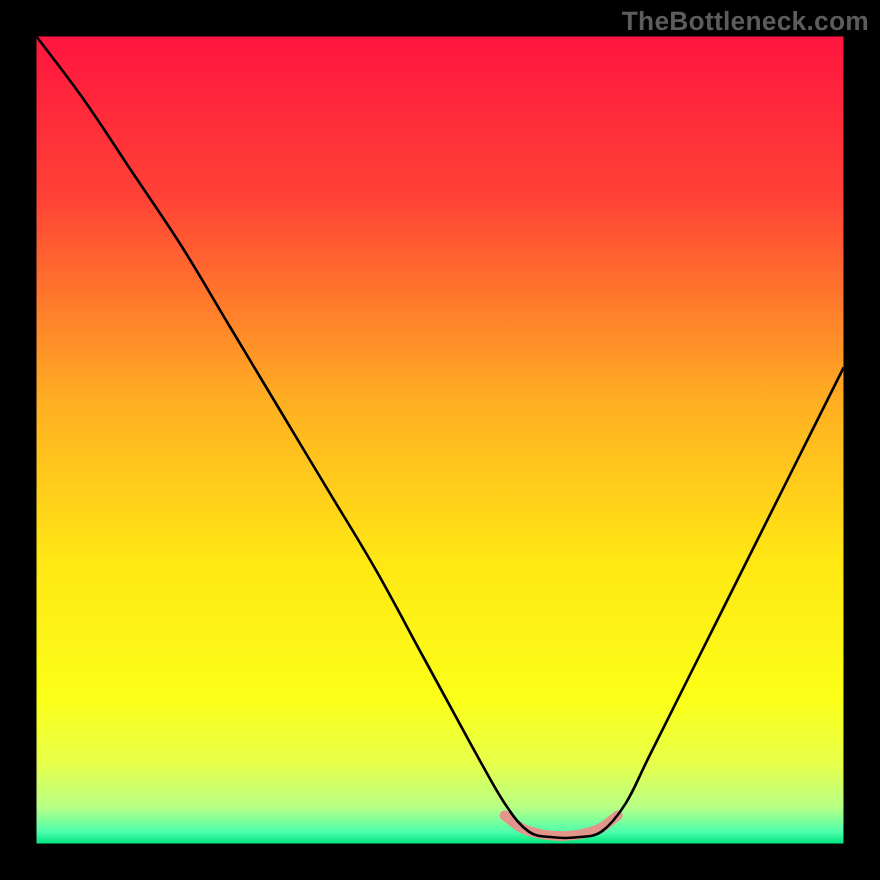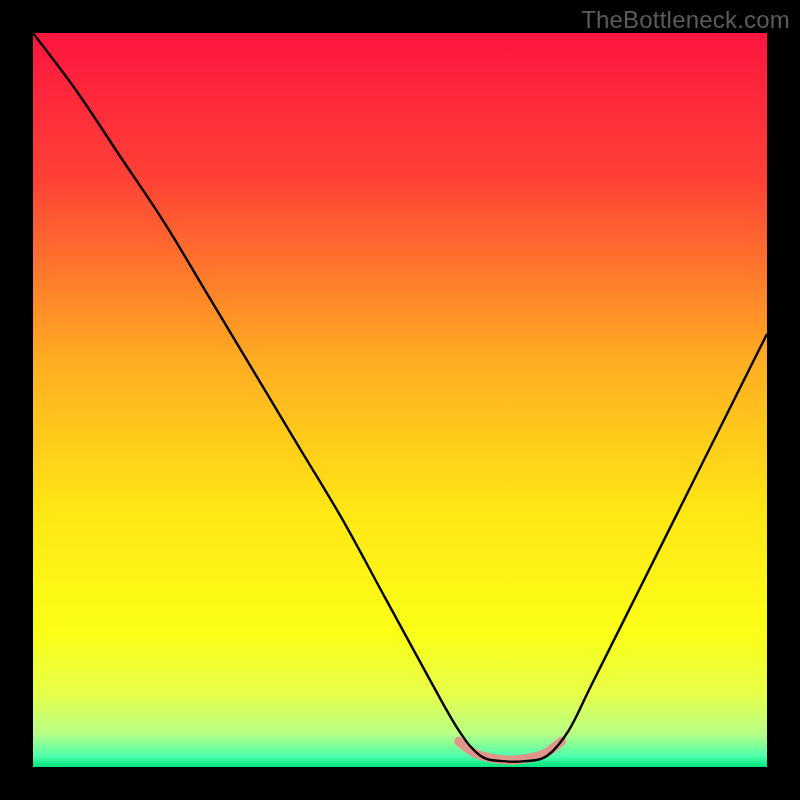--- a/index.html
+++ b/index.html
@@ -25,21 +25,21 @@
     top: 0;
     width: 734px;
     height: 734px;
   }
   .watermark {
     position: absolute;
     top: 6px;
     right: 10px;
     color: #5c5c5c;
     font-size: 24px;
-    font-weight: 400;
+    font-weight: 700;
     letter-spacing: 0.2px;
     user-select: none;
   }
 </style>
 </head>
 <body>
 
 <div class="frame">
   <svg class="plot" viewBox="0 0 734 734" preserveAspectRatio="none">
     <defs>

